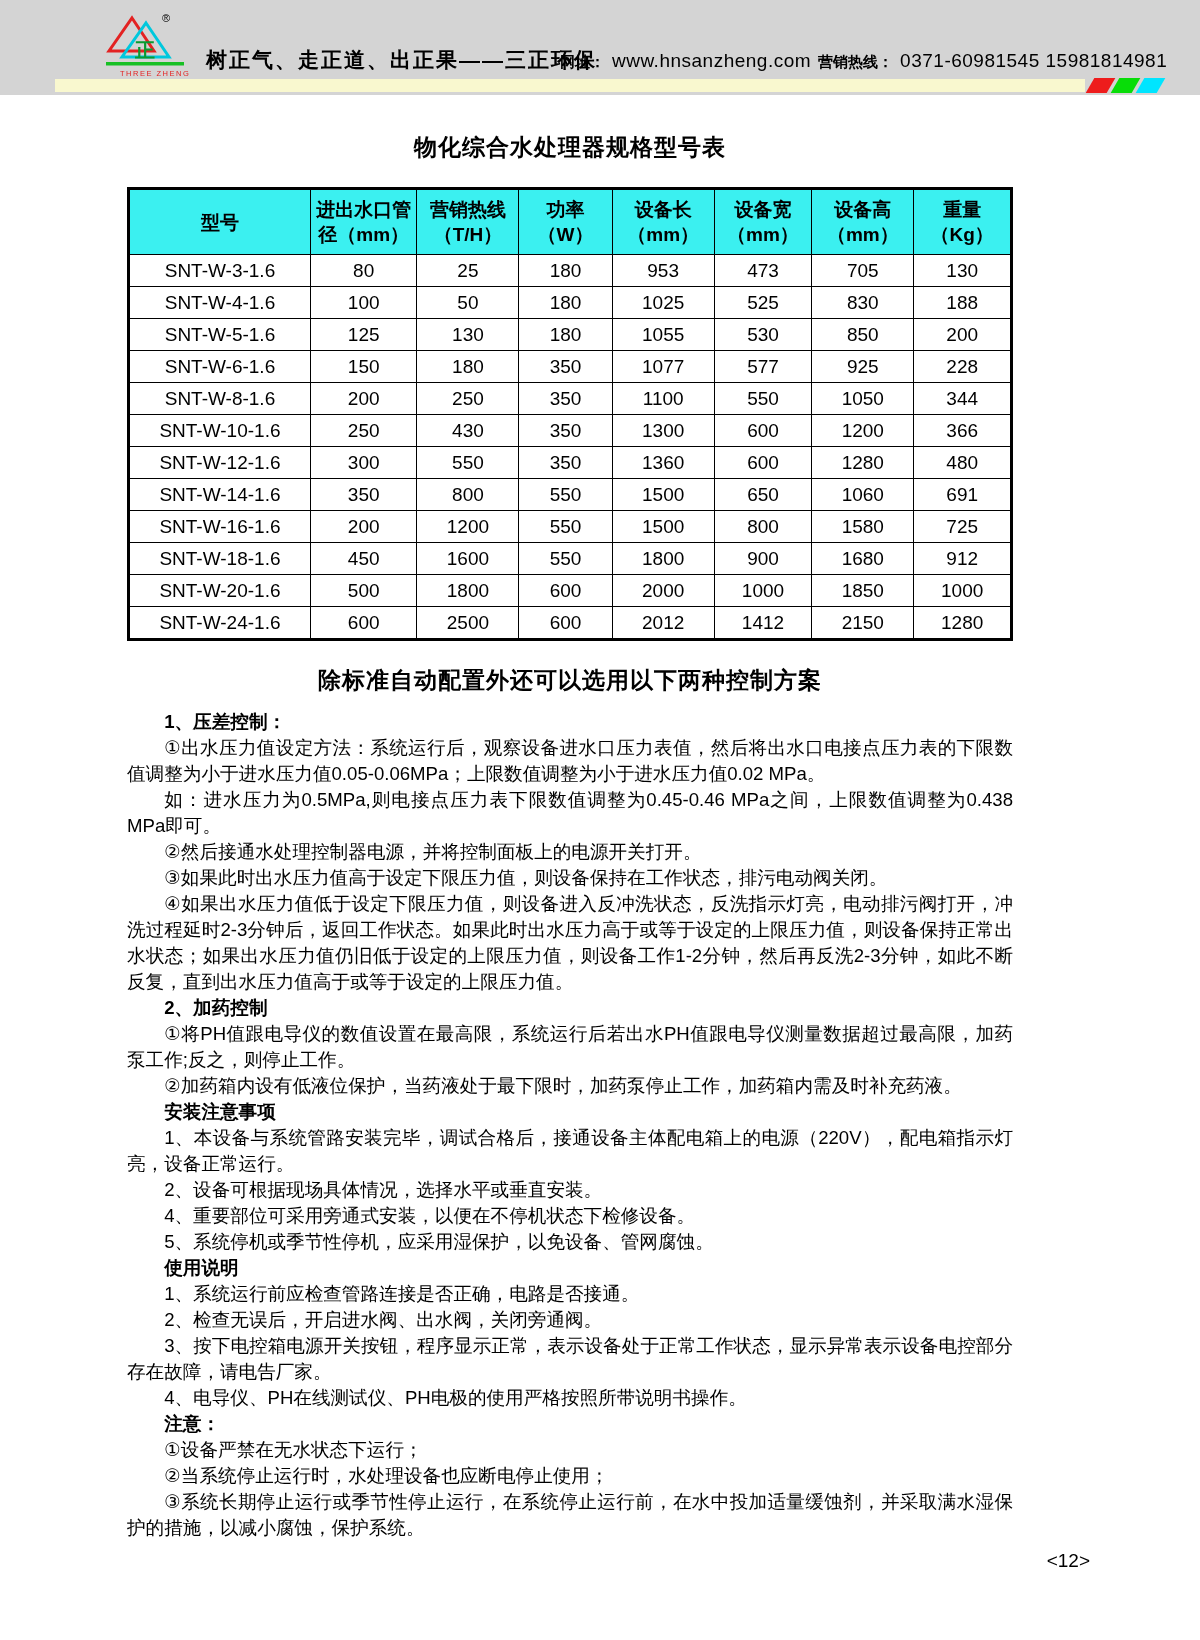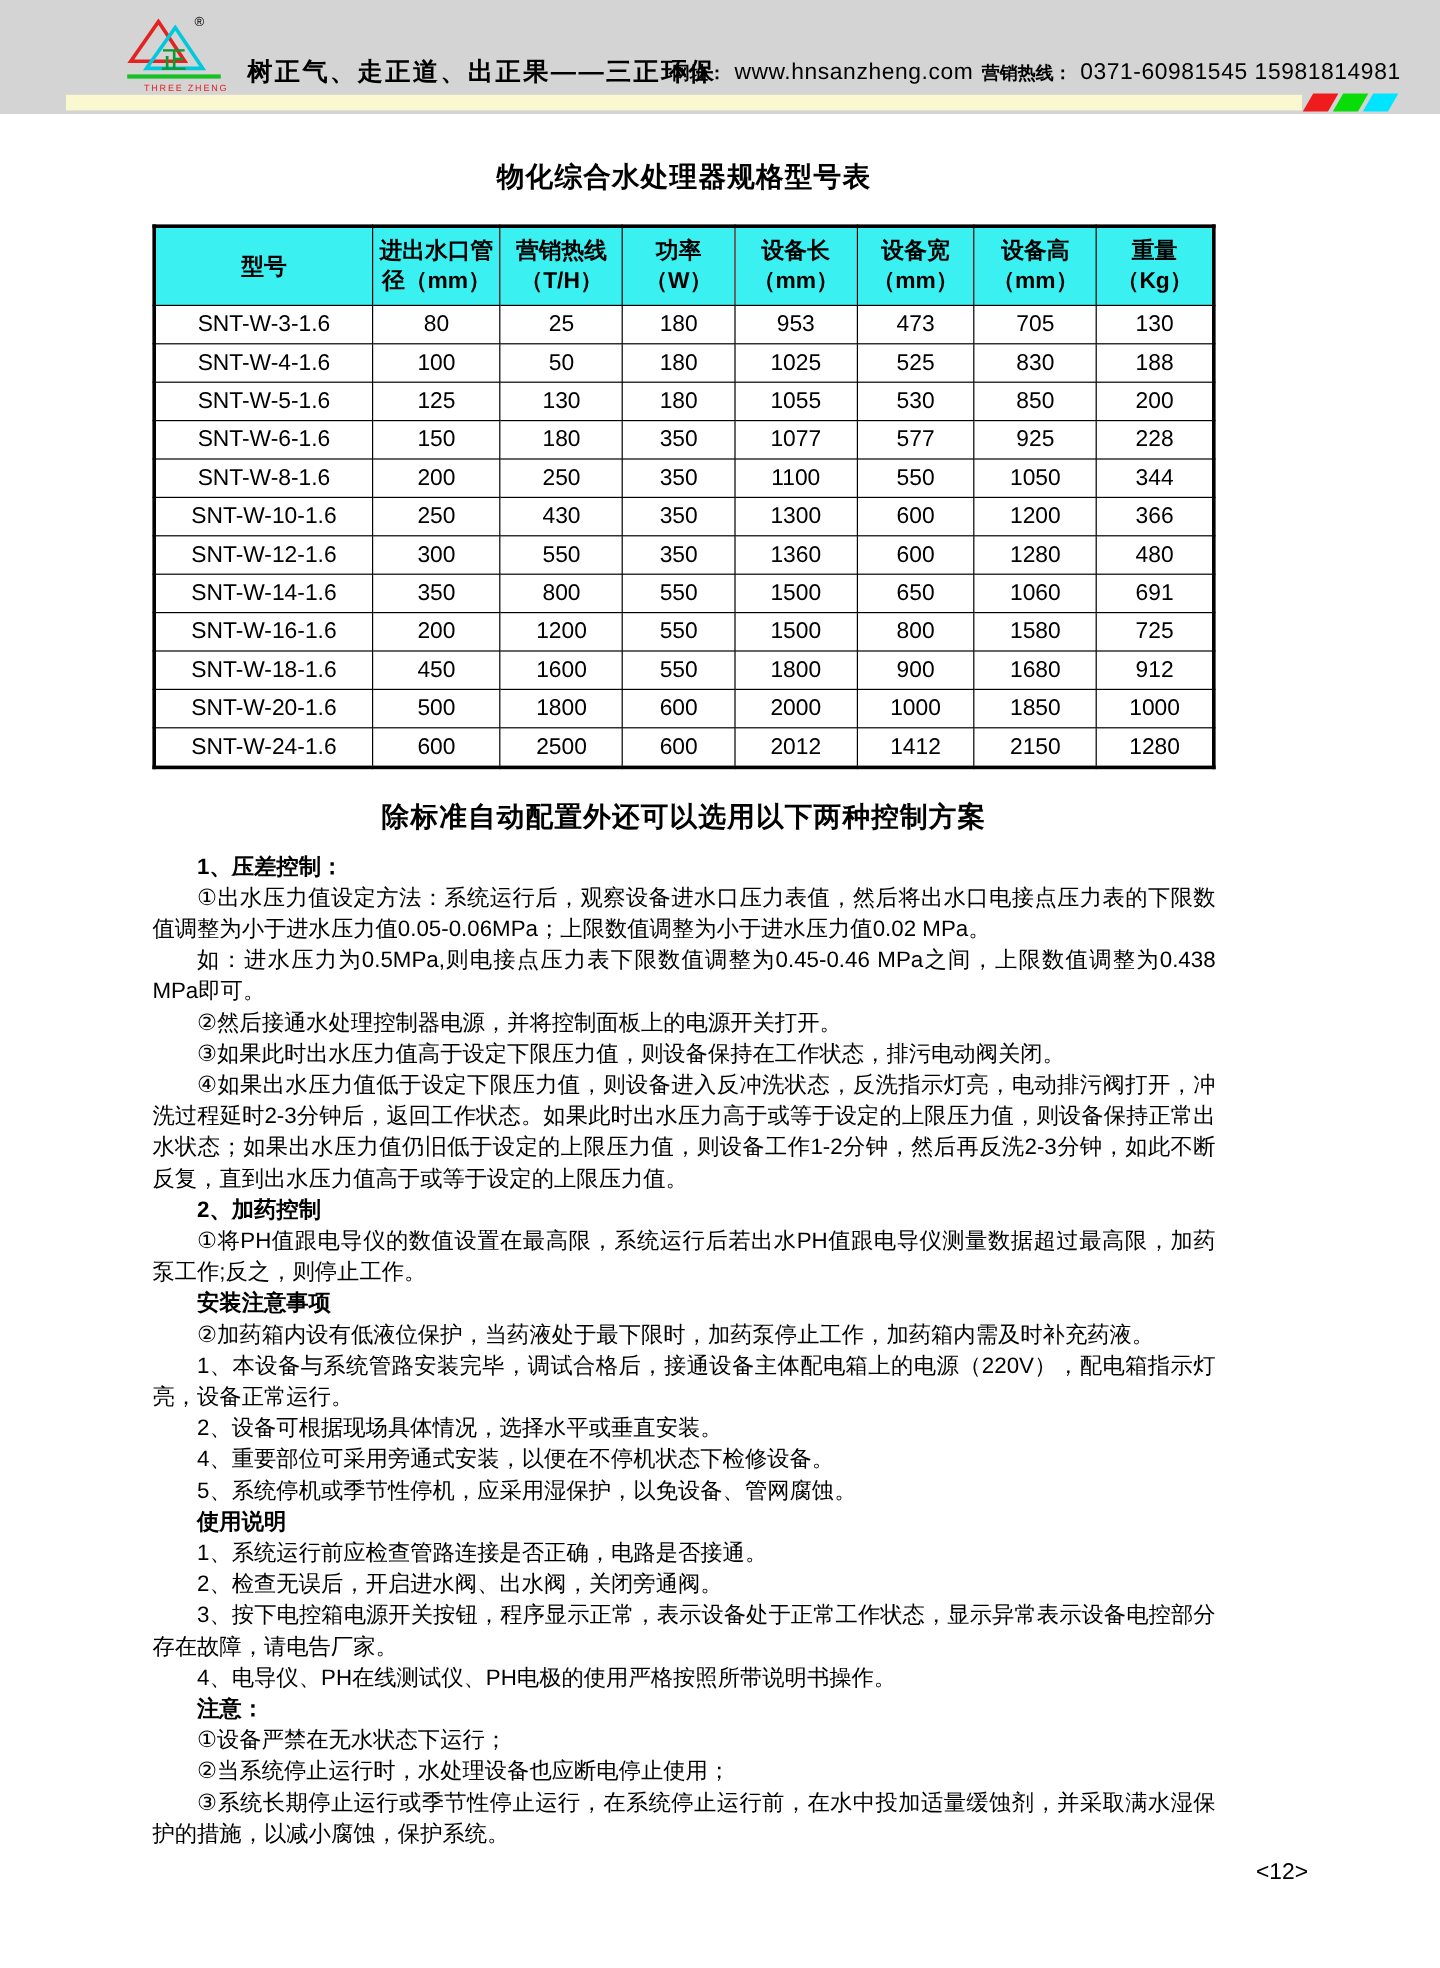--- a/index.html
+++ b/index.html
@@ -237,22 +237,22 @@
     <div class="blocks">
 
     <p class="blk blk-h">1、压差控制：</p>
         <p class="blk blk-p">①出水压力值设定方法：系统运行后，观察设备进水口压力表值，然后将出水口电接点压力表的下限数值调整为小于进水压力值0.05-0.06MPa；上限数值调整为小于进水压力值0.02 MPa。</p>
         <p class="blk blk-p">如：进水压力为0.5MPa,则电接点压力表下限数值调整为0.45-0.46 MPa之间，上限数值调整为0.438 MPa即可。</p>
         <p class="blk blk-p">②然后接通水处理控制器电源，并将控制面板上的电源开关打开。</p>
         <p class="blk blk-p">③如果此时出水压力值高于设定下限压力值，则设备保持在工作状态，排污电动阀关闭。</p>
         <p class="blk blk-p">④如果出水压力值低于设定下限压力值，则设备进入反冲洗状态，反洗指示灯亮，电动排污阀打开，冲洗过程延时2-3分钟后，返回工作状态。如果此时出水压力高于或等于设定的上限压力值，则设备保持正常出水状态；如果出水压力值仍旧低于设定的上限压力值，则设备工作1-2分钟，然后再反洗2-3分钟，如此不断反复，直到出水压力值高于或等于设定的上限压力值。</p>
         <p class="blk blk-h">2、加药控制</p>
         <p class="blk blk-p">①将PH值跟电导仪的数值设置在最高限，系统运行后若出水PH值跟电导仪测量数据超过最高限，加药泵工作;反之，则停止工作。</p>
+        <p class="blk blk-p">②加药箱内设有低液位保护，当药液处于最下限时，加药泵停止工作，加药箱内需及时补充药液。</p>
         <p class="blk blk-h">安装注意事项</p>
-        <p class="blk blk-p">②加药箱内设有低液位保护，当药液处于最下限时，加药泵停止工作，加药箱内需及时补充药液。</p>
         <p class="blk blk-p">1、本设备与系统管路安装完毕，调试合格后，接通设备主体配电箱上的电源（220V），配电箱指示灯亮，设备正常运行。</p>
         <p class="blk blk-p">2、设备可根据现场具体情况，选择水平或垂直安装。</p>
         <p class="blk blk-p">4、重要部位可采用旁通式安装，以便在不停机状态下检修设备。</p>
         <p class="blk blk-p">5、系统停机或季节性停机，应采用湿保护，以免设备、管网腐蚀。</p>
         <p class="blk blk-h">使用说明</p>
         <p class="blk blk-p">1、系统运行前应检查管路连接是否正确，电路是否接通。</p>
         <p class="blk blk-p">2、检查无误后，开启进水阀、出水阀，关闭旁通阀。</p>
         <p class="blk blk-p">3、按下电控箱电源开关按钮，程序显示正常，表示设备处于正常工作状态，显示异常表示设备电控部分存在故障，请电告厂家。</p>
         <p class="blk blk-p">4、电导仪、PH在线测试仪、PH电极的使用严格按照所带说明书操作。</p>
         <p class="blk blk-h">注意：</p>

